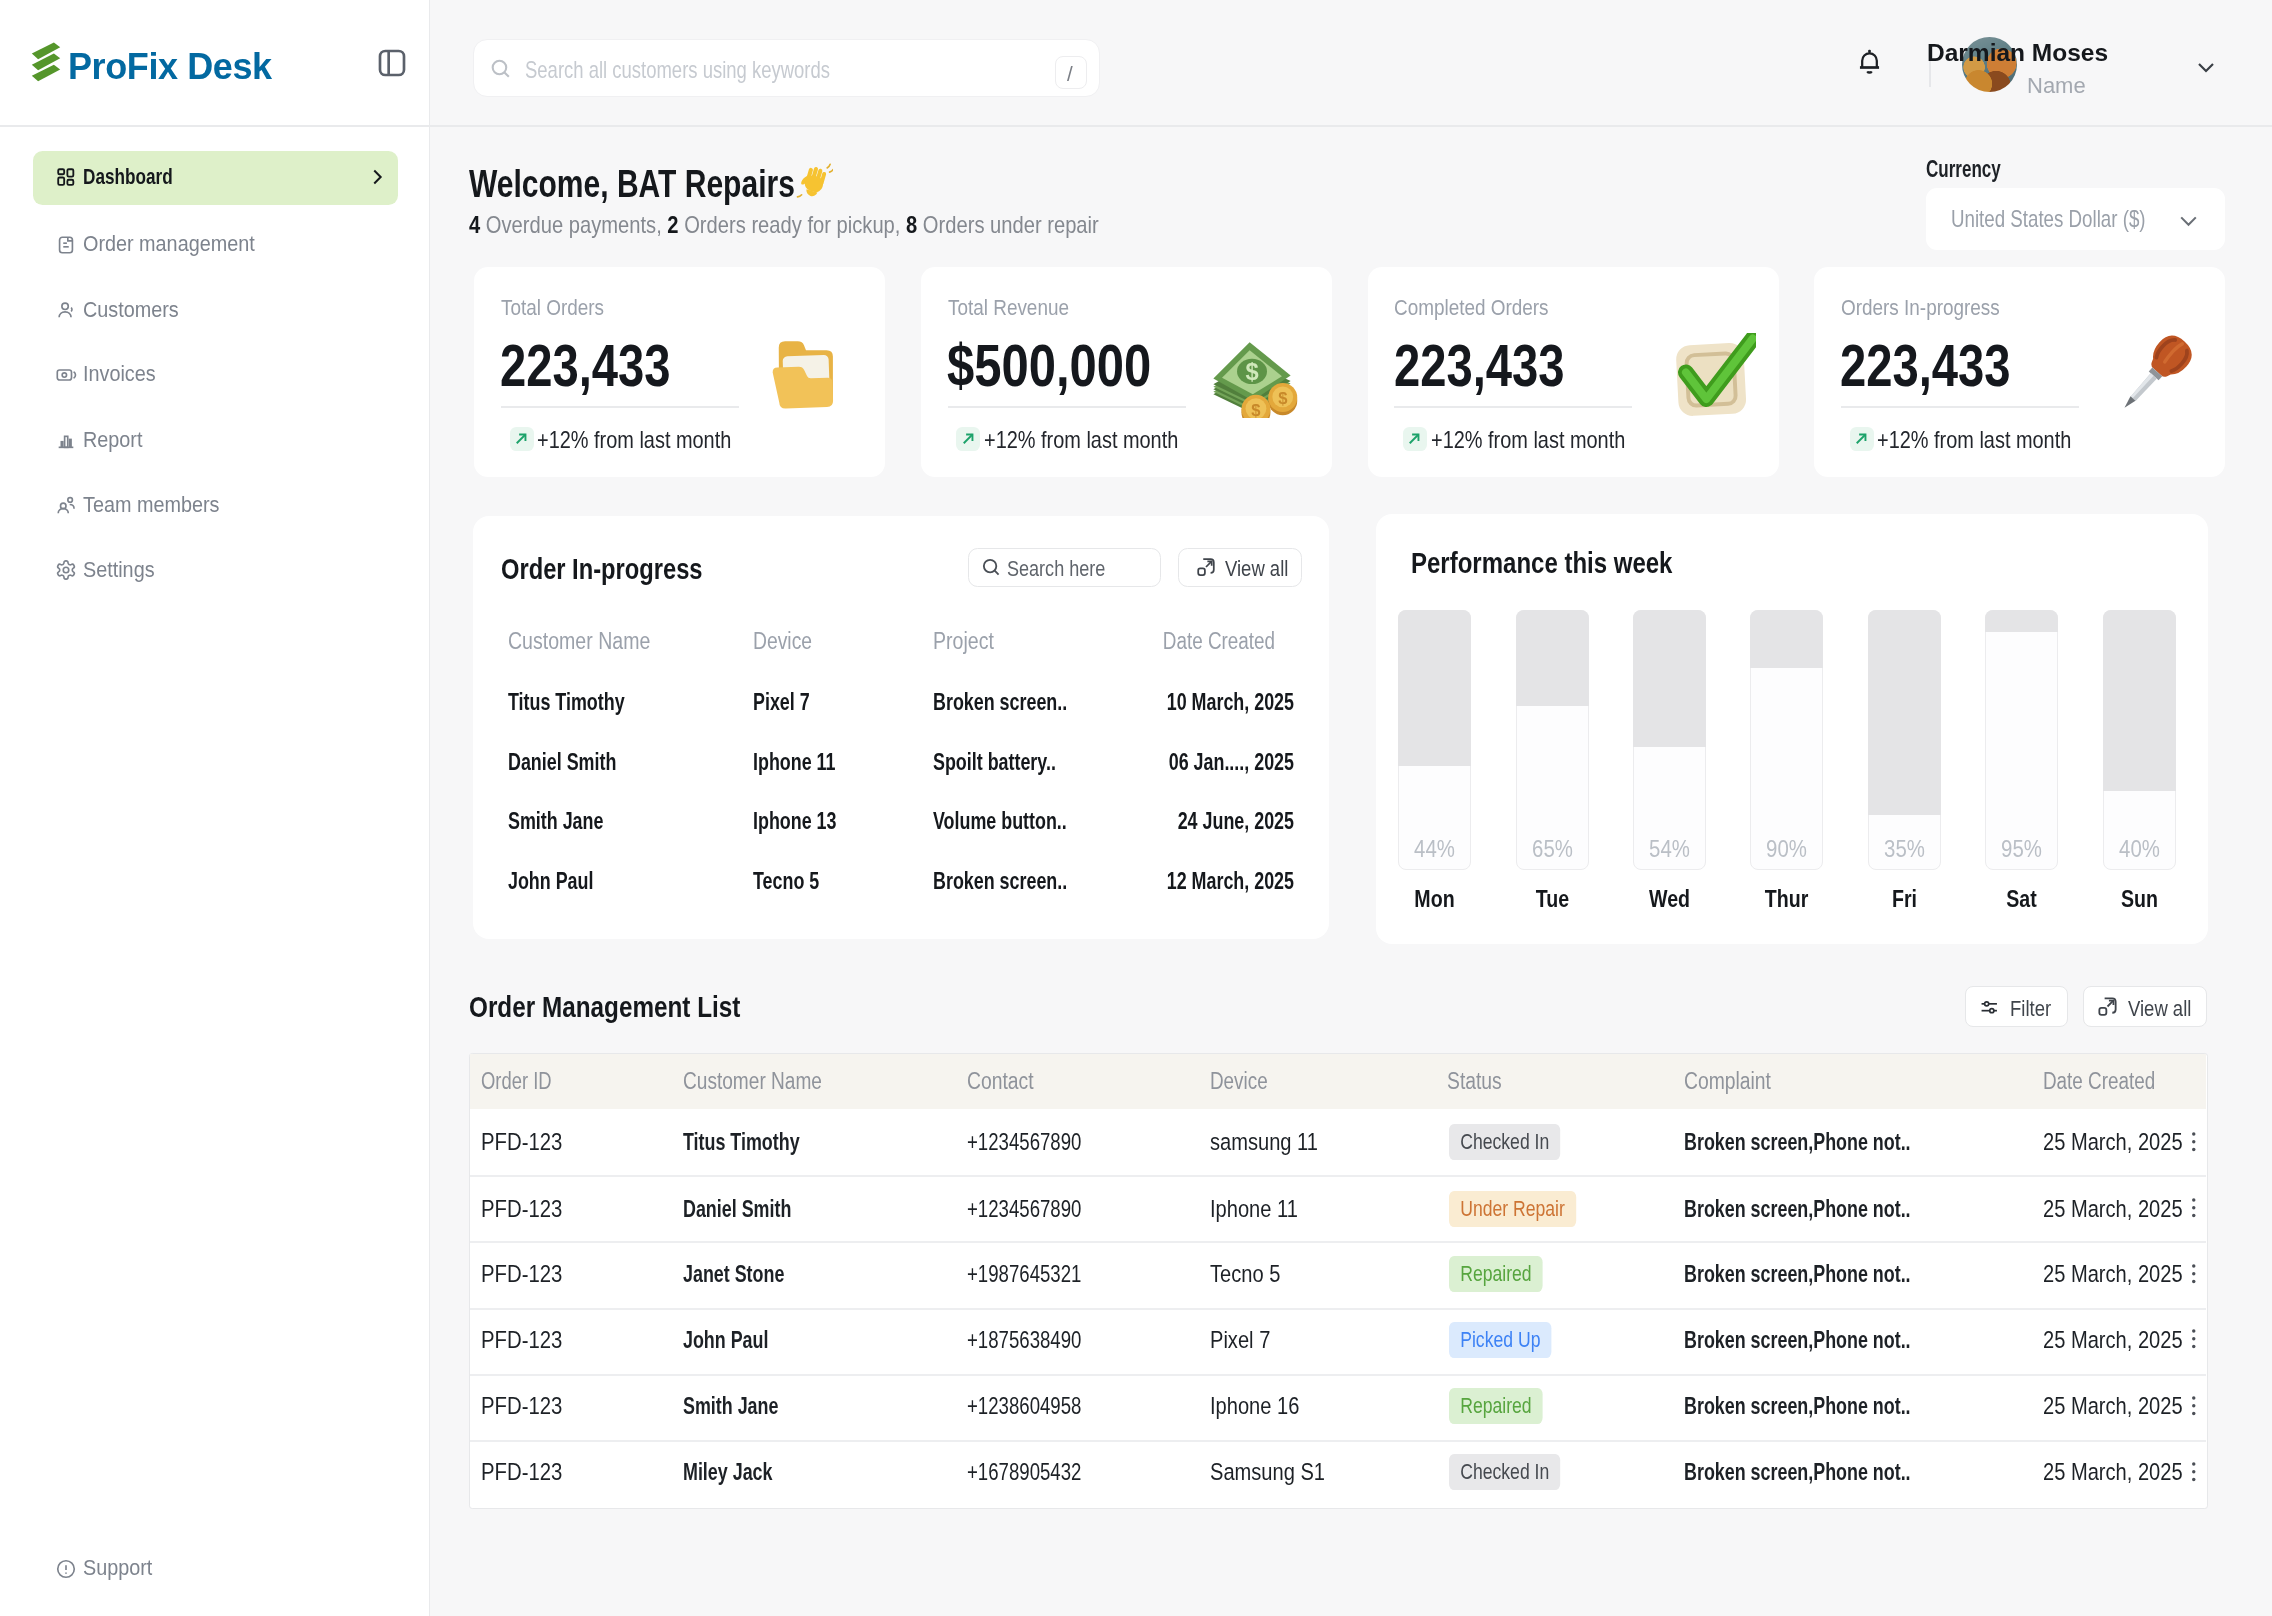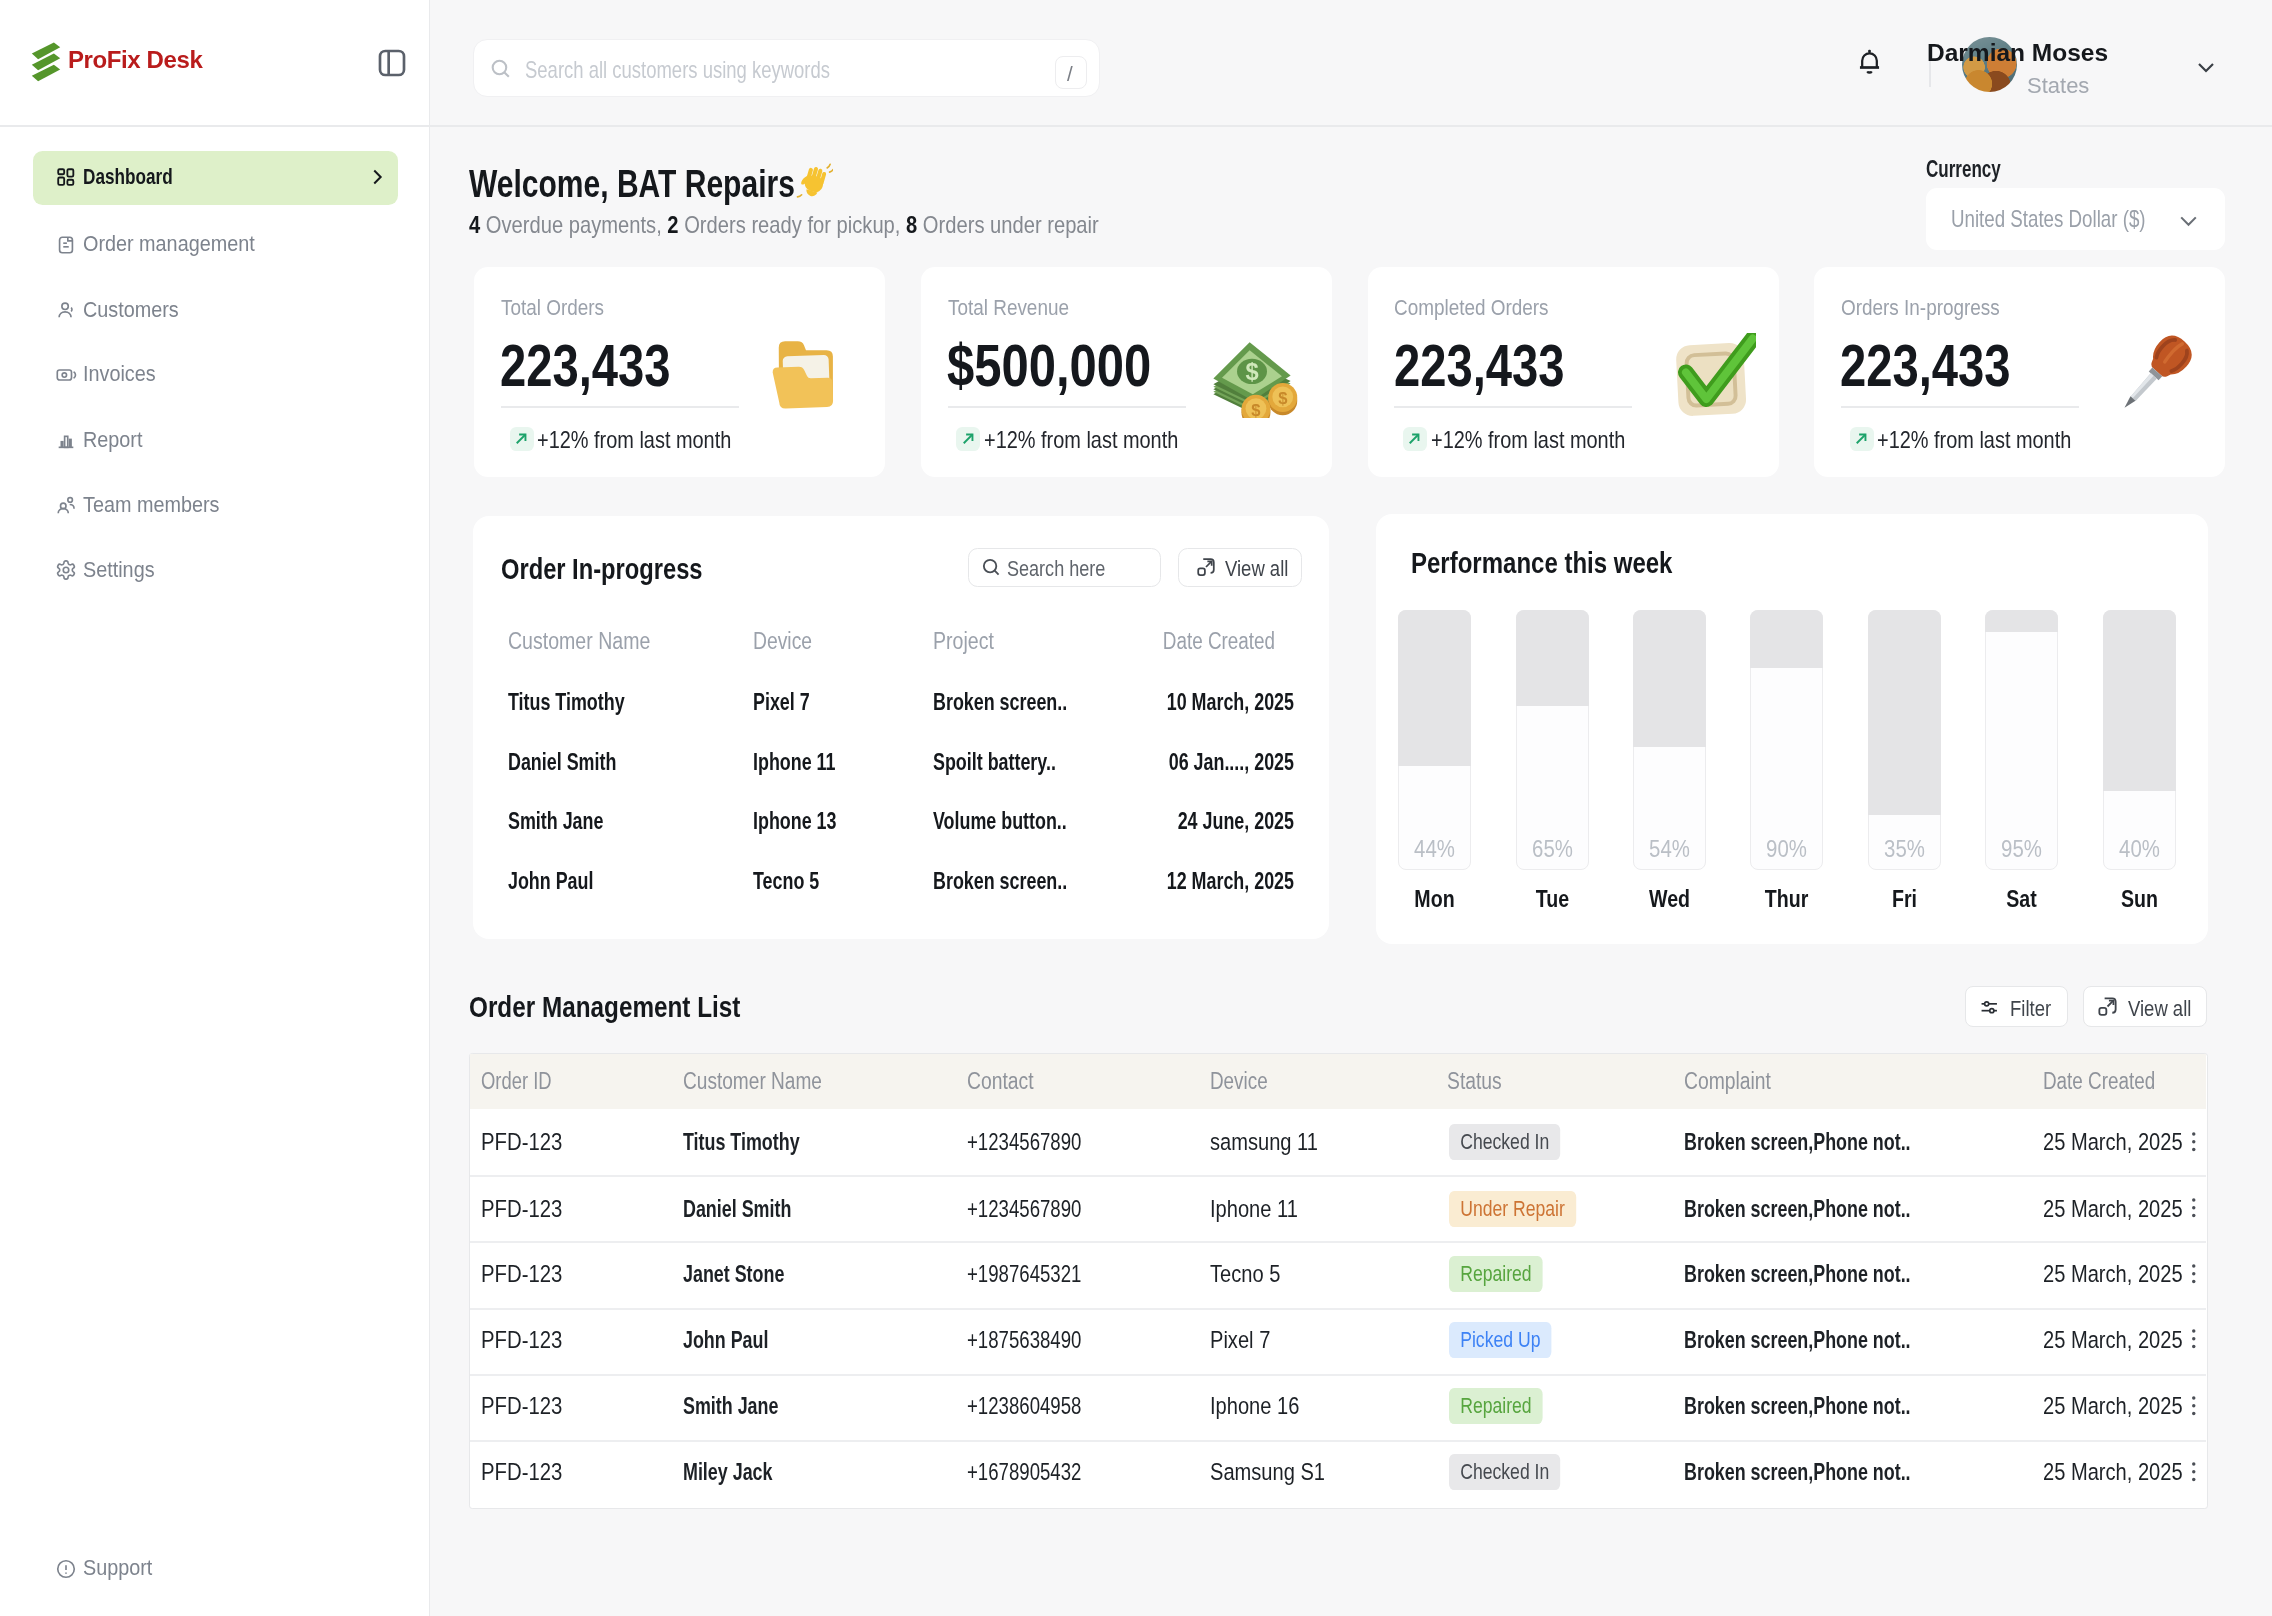--- a/index.html
+++ b/index.html
@@ -16,21 +16,21 @@
 <div id="page">
 
 <div class="abs" style="left:0;top:0;width:430px;height:1616px;background:#fff;border-right:1.6px solid #e9eaec;"></div>
 <svg class="abs" style="left:30px;top:41px;" width="32" height="41" viewBox="0 0 40 52">
 <g fill="#55962b">
         <path d="M2 16 L30 2 L38 8 L10 23 Z"></path>
         <path d="M2 30 L30 16 L38 22 L10 37 Z"></path>
         <path d="M2 44 L30 30 L38 36 L10 51 Z"></path>
       </g>
     </svg>
-<div class="abs " style="left:68px;top:46px;font-size:24px;color:#b91c1c;font-weight:bold;letter-spacing:-0.4px;">ProFix Desk</div>
+<div class="abs " style="left:68px;top:46px;font-size:36px;color:#0369a1;font-weight:bold;letter-spacing:-0.4px;">ProFix Desk</div>
 <svg class="abs" style="left:376px;top:47px;" width="32" height="32" viewBox="0 0 24 24" fill="none" stroke="#5b616b" stroke-width="2">
       <rect x="3" y="3" width="18" height="18" rx="4"></rect>
       <line x1="9.5" y1="3" x2="9.5" y2="21"></line>
     </svg>
 <div class="abs" style="left:0;top:125px;width:2273px;height:1.6px;background:#e9eaec;"></div>
 <div class="abs" style="left:33px;top:151px;width:365px;height:54px;background:#def0c9;border-radius:9.5px;"></div>
 <svg class="abs" style="left:55px;top:166px;" width="22" height="22" viewBox="0 0 24 24" fill="none" stroke="#15181c" stroke-width="2">
       <rect x="3.5" y="3.5" width="6.5" height="5.5" rx="1.5"></rect>
       <rect x="3.5" y="12.5" width="6.5" height="8" rx="1.5"></rect>
       <rect x="13.5" y="3.5" width="6.5" height="8" rx="1.5"></rect>
@@ -99,21 +99,21 @@
       <rect x="10.8" y="1.2" width="2.4" height="3" rx="1" fill="#1d2025" stroke="none"></rect>
     </svg>
 <div class="abs" style="left:1929px;top:52px;width:1.6px;height:35px;background:#e6e7ea;"></div>
 <div class="abs" style="left:1962px;top:37px;width:55px;height:55px;border-radius:50%;background:
 radial-gradient(circle at 30% 85%, #c9872f 0 22%, transparent 23%),
 radial-gradient(circle at 62% 88%, #8a4a1e 0 24%, transparent 25%),
 radial-gradient(circle at 72% 48%, #ce7e35 0 30%, transparent 31%),
 radial-gradient(circle at 22% 55%, #d29a45 0 20%, transparent 21%),
 linear-gradient(160deg, #7b9297 0%, #5e7f86 40%, #4a666d 100%);"></div>
 <div class="abs " style="left:1927px;top:39px;font-size:24.5px;color:#15181c;font-weight:bold;">Darmian Moses</div>
-<div class="abs " style="left:2027px;top:73px;font-size:22px;color:#a3a8b0;">States</div>
+<div class="abs " style="left:2027px;top:73px;font-size:22px;color:#a3a8b0;">Name</div>
 <svg class="abs" style="left:2194px;top:55px;" width="24" height="24" viewBox="0 0 24 24" fill="none" stroke="#3a3f46" stroke-width="2.2">
       <polyline points="5,9 12,16 19,9"></polyline>
     </svg>
 <div class="abs sl" style="left:469px;top:163px;font-size:38px;color:#15181c;font-weight:bold;transform:scaleX(0.79);">Welcome, BAT Repairs</div>
 <svg class="abs" style="left:795px;top:163px;" width="38" height="38" viewBox="0 0 40 40">
 <g transform="rotate(16 20 20)" fill="#f6c331">
 <rect x="11.2" y="6.5" width="4.3" height="15" rx="2.15"></rect>
 <rect x="16.1" y="4.2" width="4.3" height="16" rx="2.15"></rect>
 <rect x="21" y="4.6" width="4.3" height="16" rx="2.15"></rect>
 <rect x="25.9" y="6.8" width="4.1" height="14" rx="2.05"></rect>

